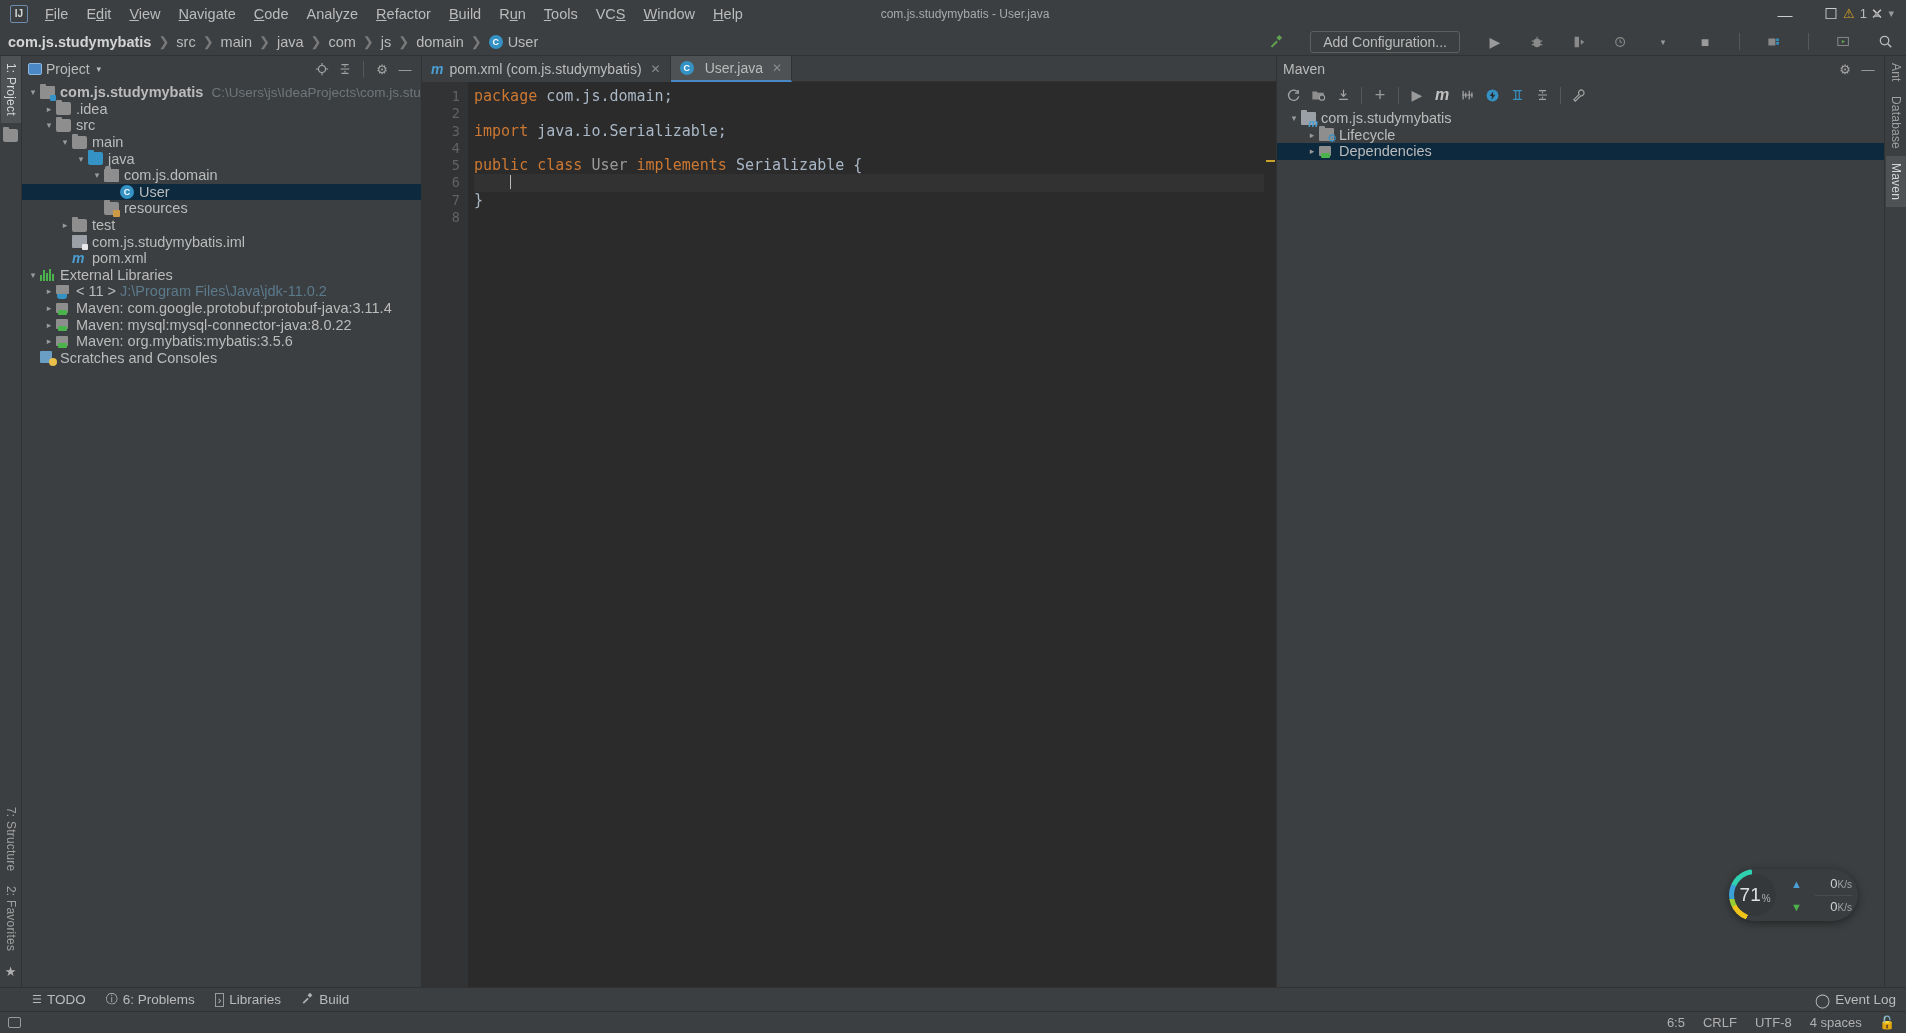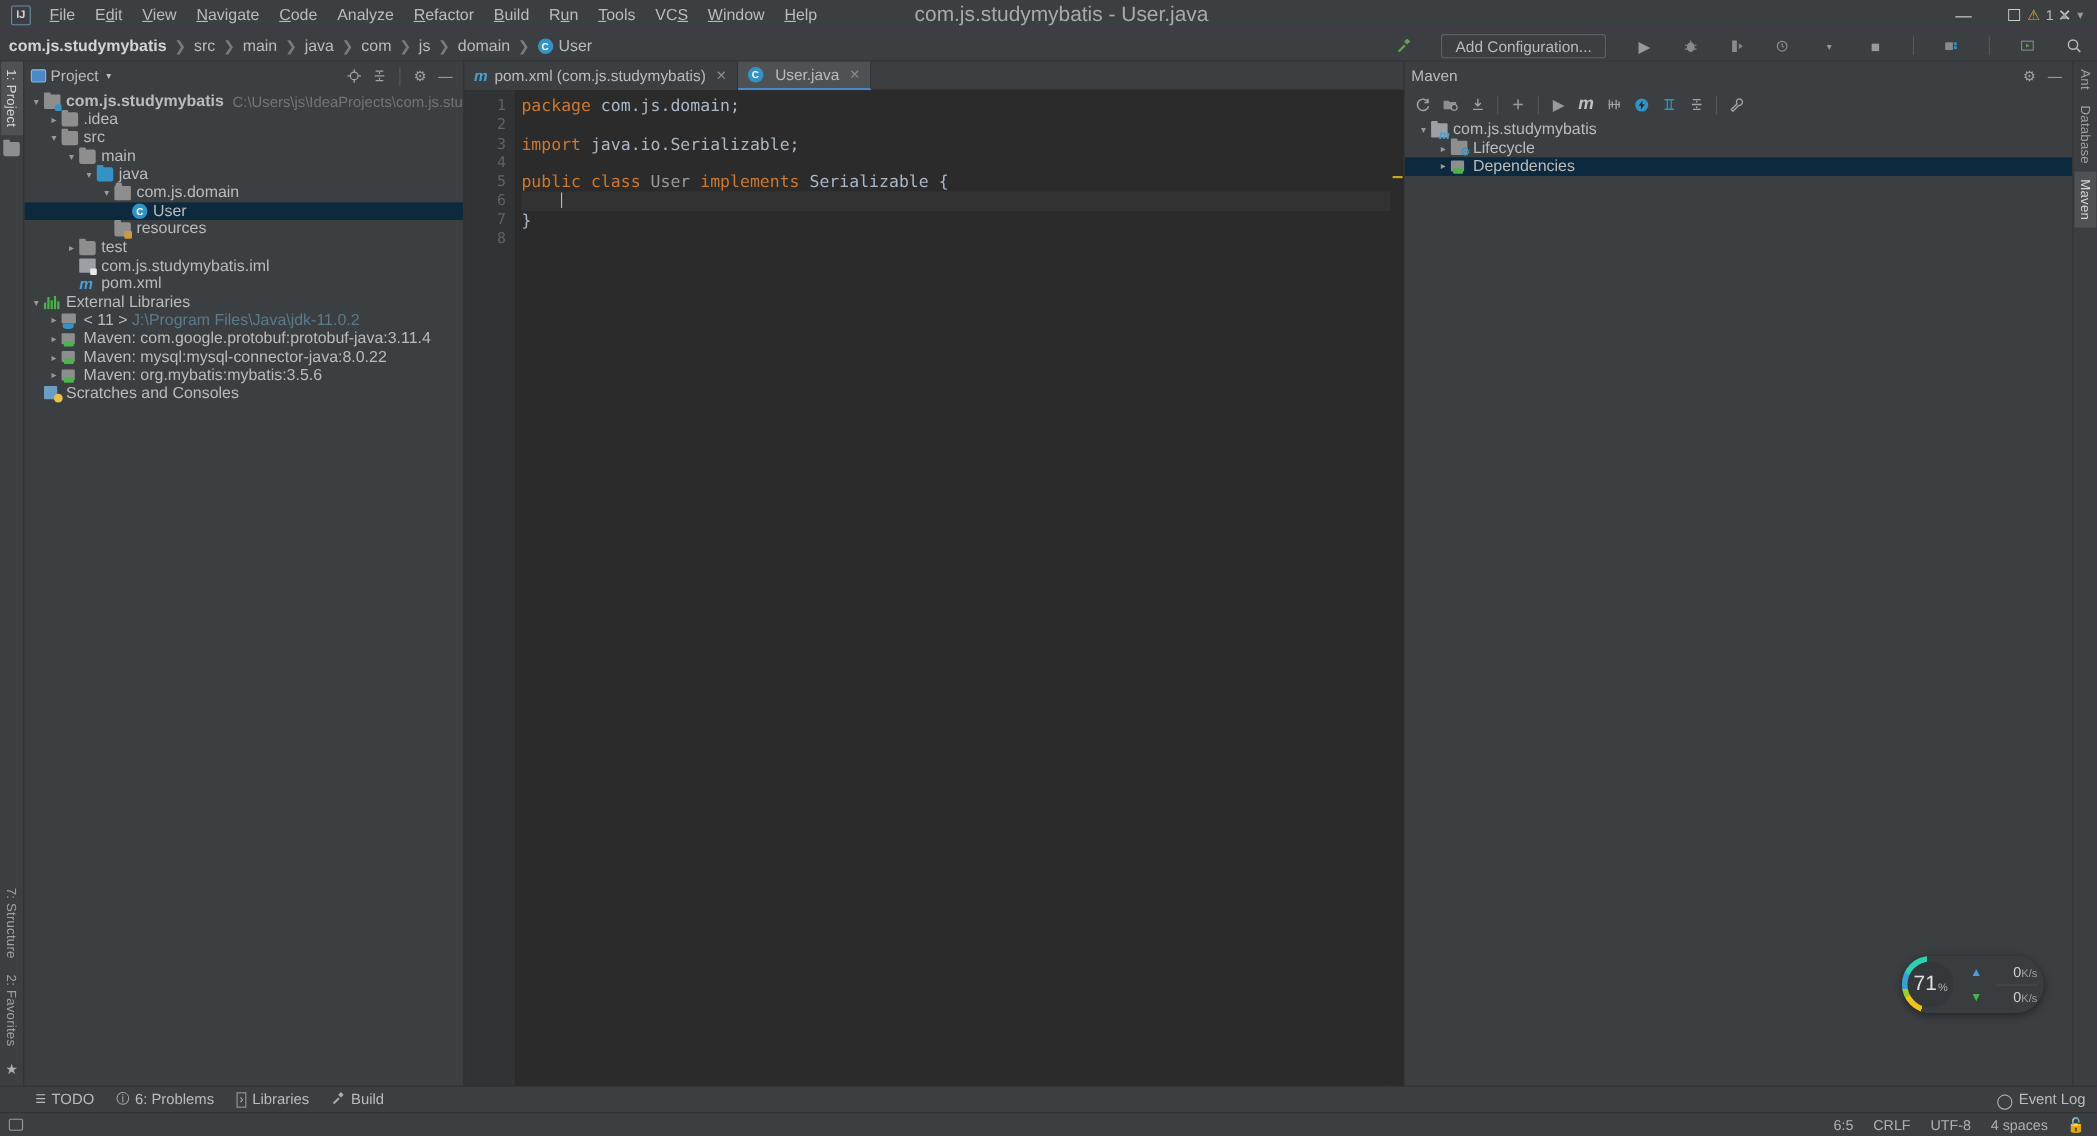--- a/index.html
+++ b/index.html
@@ -5,29 +5,29 @@
   * { margin:0; padding:0; box-sizing:border-box; }
   html, body {
     width:1906px; height:1033px;
     background:#3c3f41;
     font-family:"Liberation Sans", sans-serif;
     font-size:15px;
     color:#bbbbbb;
     overflow:hidden;
     -webkit-font-smoothing:antialiased;
   }
-  .ide { position:relative; width:1906px; height:1033px; display:flex; flex-direction:column; background:#701a75; }
+  .ide { position:relative; width:1906px; height:1033px; display:flex; flex-direction:column; background:#c2410c; }
 
   
   .menubar { height:28px; background:#3c3f41; display:flex; align-items:center; padding:0 6px; position:relative; flex:none; }
   .ij-logo { width:18px; height:18px; margin:0 8px 0 4px; border:1px solid #6d8cad; background:#3c3f41; position:relative; border-radius:2px; flex:none; }
   .ij-logo::after { content:"IJ"; position:absolute; inset:0; font-size:10px; line-height:16px; text-align:center; color:#d6d6d6; font-weight:bold; }
   .menu-item { padding:3px 9px; color:#bbbbbb; font-size:14.5px; cursor:default; white-space:nowrap; }
   .menu-item u { text-decoration:underline; }
-  .win-title { position:absolute; left:0; right:0; text-align:center; font-size:19px; color:#a9a9a9; pointer-events:none;margin-left:24px; }
+  .win-title { position:absolute; left:0; right:0; text-align:center; font-size:12px; color:#a9a9a9; pointer-events:none;margin-left:24px; }
   .win-ctrls { margin-left:auto; display:flex; align-items:center; z-index:3; }
   .win-btn { width:46px; height:28px; display:flex; align-items:center; justify-content:center; color:#cccccc; font-size:15px; }
 
   
   .navbar { height:28px; background:#3c3f41; display:flex; align-items:center; padding:0 8px; border-bottom:1px solid #323232; flex:none; }
   .crumb { font-size:14.5px; color:#bbbbbb; display:flex; align-items:center; white-space:nowrap; }
   .crumb.bold { font-weight:bold; color:#d4d4d4; }
   .crumb-sep { color:#7a7a7a; margin:0 7px; font-size:13px; }
   .cls-badge { width:14px; height:14px; border-radius:50%; background:#3592c4; color:#fff; font-size:9px; line-height:14px; text-align:center; margin-right:5px; font-weight:bold; flex:none; }
   .nav-right { margin-left:auto; display:flex; align-items:center; gap:16px; }

